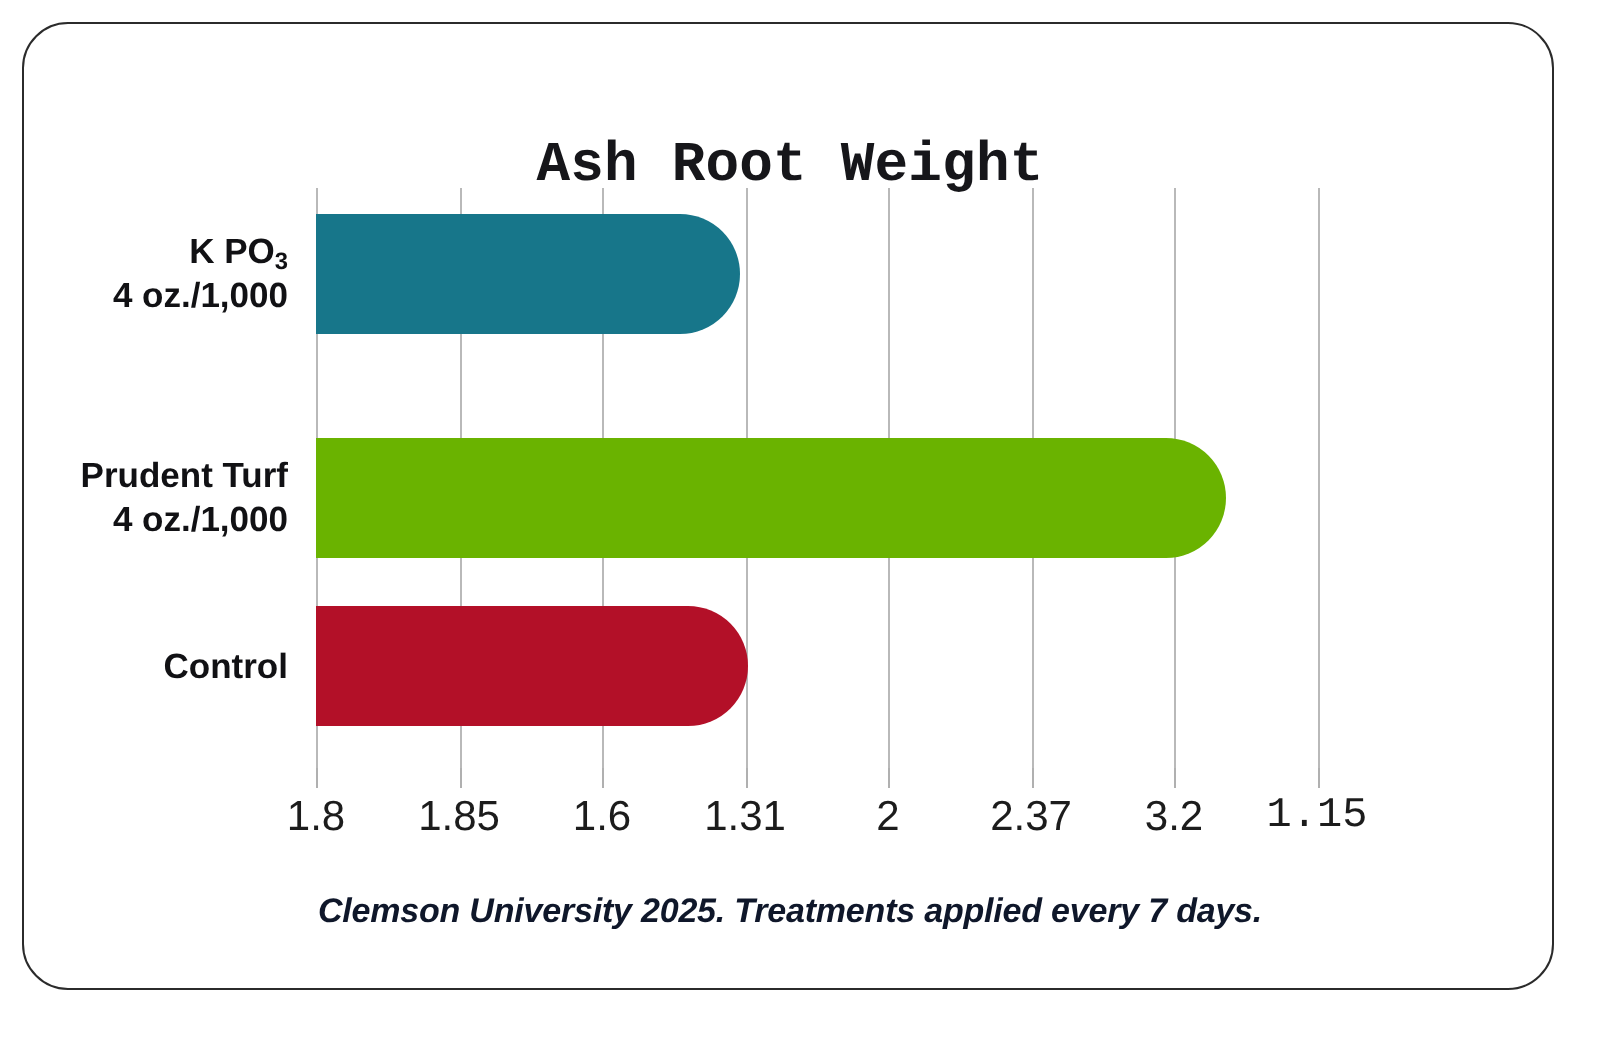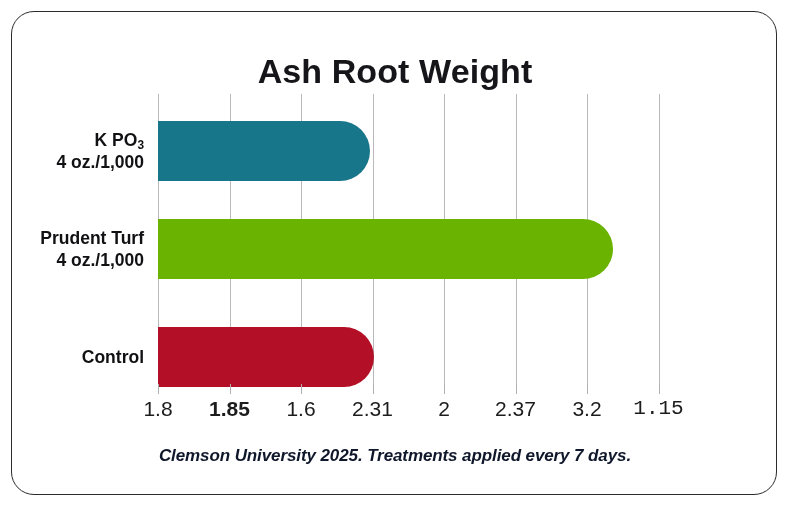--- a/index.html
+++ b/index.html
@@ -22,27 +22,28 @@
     height: 484px;
     background: #ffffff;
     border: 1.6px solid #2b2b2b;
     border-radius: 23px;
     box-sizing: border-box;
   }
 
   #chart-title {
     position: absolute;
     left: 0;
-    top: 40px;
+    top: 56px;
     width: 766px;
     text-align: center;
-    font-size: 34px;
+    font-size: 28px;
     font-weight: 800;
     color: #16161a;
     letter-spacing: 0.1px;
+    font-family: Liberation Mono, monospace;
   }
 
   
   #plot-area {
     position: absolute;
     left: 146px;   
     top: 82px;     
     width: 512px;  
     height: 290px;
   }
@@ -149,44 +150,44 @@
         <div class="gridline" style="left: 0px;"></div>
         <div class="gridline" style="left: 71.5px;"></div>
         <div class="gridline" style="left: 143px;"></div>
         <div class="gridline" style="left: 214.5px;"></div>
         <div class="gridline" style="left: 286px;"></div>
         <div class="gridline" style="left: 357.5px;"></div>
         <div class="gridline" style="left: 429px;"></div>
         <div class="gridline" style="left: 500.5px;"></div>
       </div>
     <div class="bars-layer" id="bars-layer">
-        <div class="bar-row" style="top: 27px; width: 512px;">
+        <div class="bar-row" style="top: 13px; width: 512px;">
           <div class="bar" style="width: 211.64px; background: rgb(23, 118, 138);"></div>
           <div class="cat-label"><span>K PO</span><sub>3</sub><span class="l2">4 oz./1,000</span></div>
         </div>
         <div class="bar-row" style="top: 125px; width: 512px; padding-left: 36px;">
           <div class="bar" style="width: 454.74px; background: rgb(106, 179, 0);"></div>
           <div class="cat-label"><span>Prudent Turf</span><span class="l2">4 oz./1,000</span></div>
         </div>
-        <div class="bar-row" style="top: 233px; width: 512px;">
+        <div class="bar-row" style="top: 209px; width: 512px;">
           <div class="bar" style="width: 215.93px; background: rgb(179, 16, 40);"></div>
           <div class="cat-label"><span>Control</span></div>
         </div>
       </div>
   </div>
 
   <div id="x-axis">
       <div class="tick-mark" style="left: 0px;"></div>
       <div class="tick-label" style="left: 0px;">1.8</div>
       <div class="tick-mark" style="left: 71.5px;"></div>
-      <div class="tick-label" style="left: 71.5px; font-weight: bold;">1.85</div>
+      <div class="tick-label" style="left: 71.5px;">1.85</div>
       <div class="tick-mark" style="left: 143px;"></div>
       <div class="tick-label" style="left: 143px;">1.6</div>
       <div class="tick-mark" style="left: 214.5px;"></div>
-      <div class="tick-label" style="left: 214.5px;">2.31</div>
+      <div class="tick-label" style="left: 214.5px;">1.31</div>
       <div class="tick-mark" style="left: 286px;"></div>
       <div class="tick-label" style="left: 286px;">2</div>
       <div class="tick-mark" style="left: 357.5px;"></div>
       <div class="tick-label" style="left: 357.5px;">2.37</div>
       <div class="tick-mark" style="left: 429px;"></div>
       <div class="tick-label" style="left: 429px;">3.2</div>
       <div class="tick-mark" style="left: 500.5px;"></div>
       <div class="tick-label" style="left: 500.5px; font-family: Liberation Mono, monospace;">1.15</div>
     </div>
 

